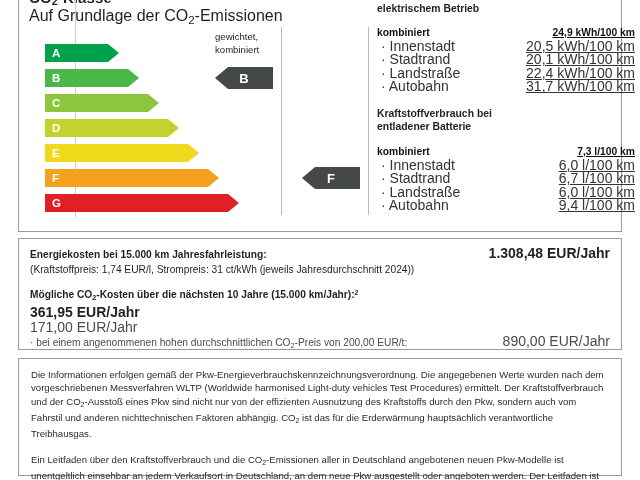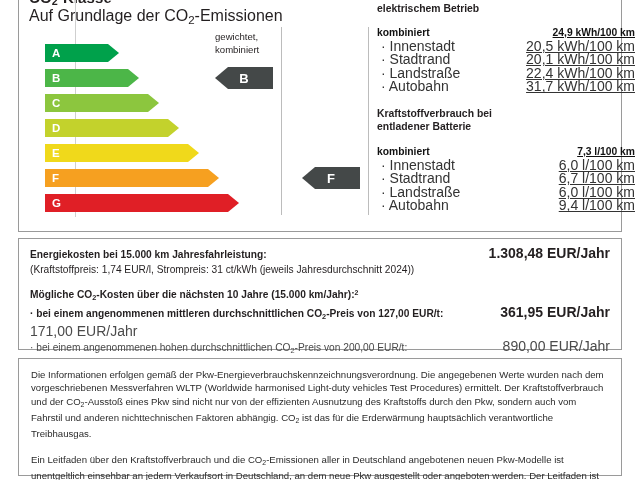--- a/index.html
+++ b/index.html
@@ -219,21 +219,20 @@
     </div>
 
     <div class="spacer8"></div>
 
     <div class="costrow">
       <div class="l b"><span>Mögliche CO</span><sub>2</sub><span>-Kosten über die nächsten 10 Jahre (15.000 km/Jahr):</span><sup>2</sup></div>
     </div>
 
     <div id="co2-rows">
         <div class="costrow">
-          <div class="l b"><span>· bei einem angenommenen mittleren durchschnittlichen CO</span><sub>2</sub><span>-Preis von 127,00 EUR/t:</span></div>
           <div class="r b">361,95 EUR/Jahr</div>
         </div>
         <div class="costrow">
           <div class="r grey">171,00 EUR/Jahr</div>
         </div>
         <div class="costrow">
           <div class="l grey"><span>· bei einem angenommenen hohen durchschnittlichen CO</span><sub>2</sub><span>-Preis von 200,00 EUR/t:</span></div>
           <div class="r grey">890,00 EUR/Jahr</div>
         </div>
       </div>

